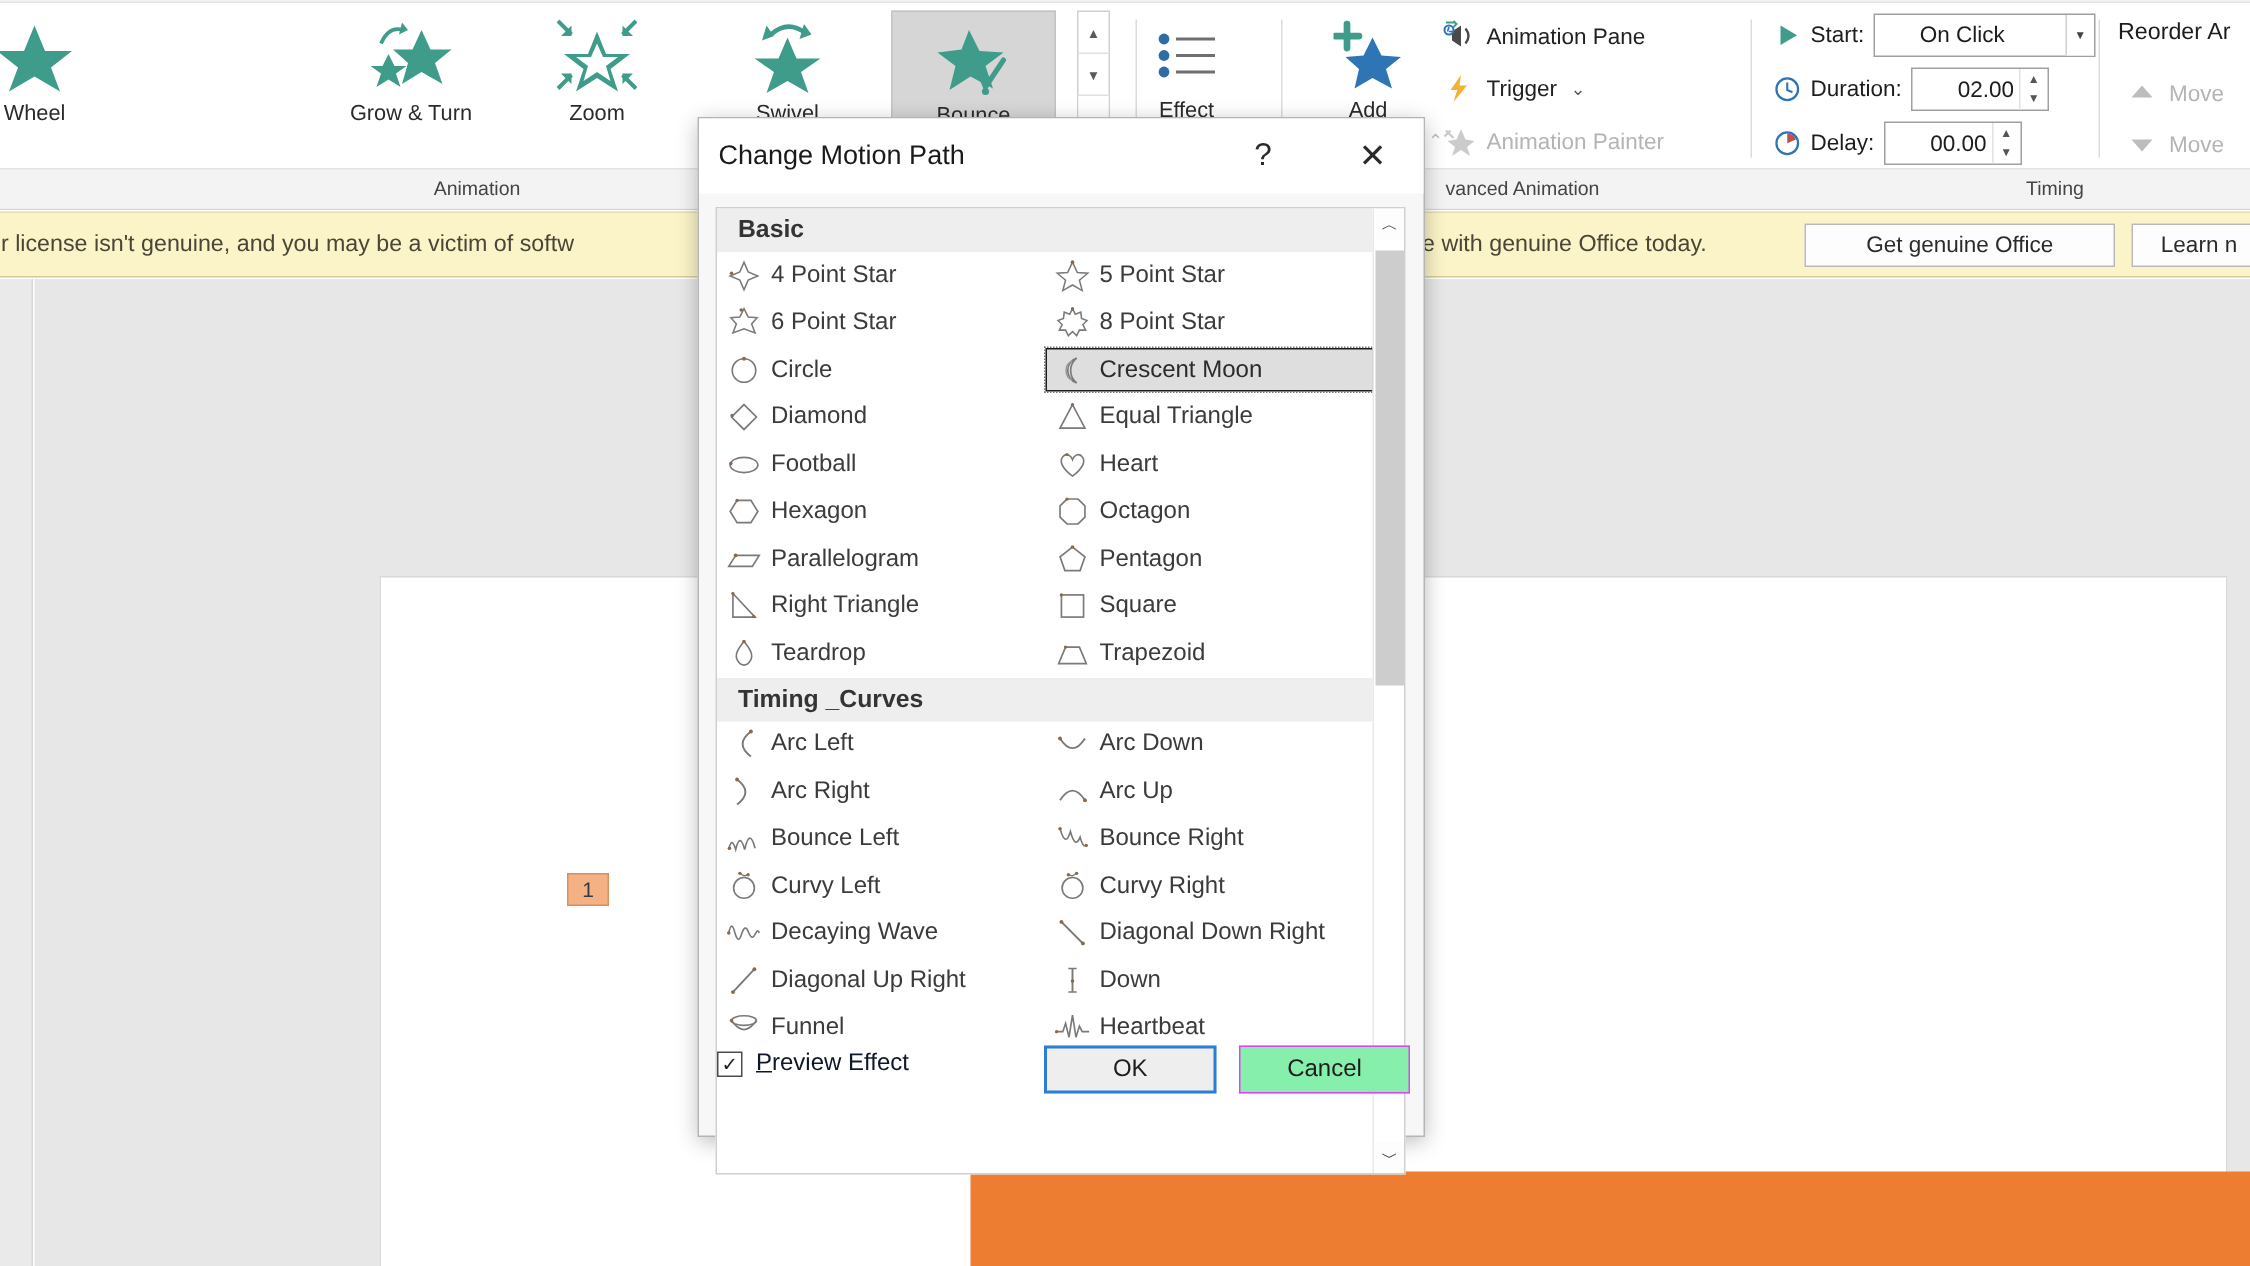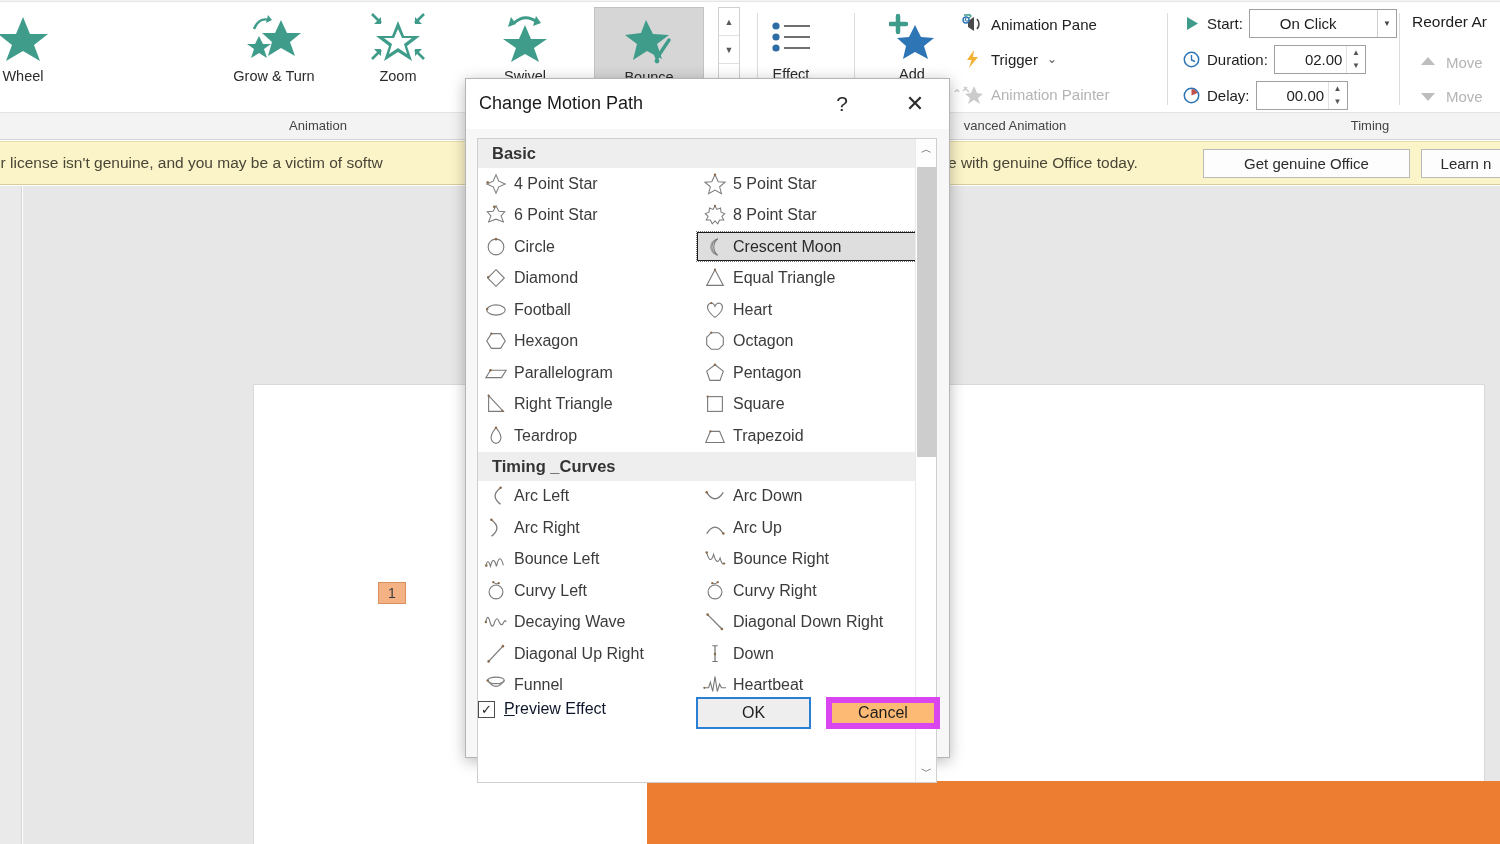--- a/index.html
+++ b/index.html
@@ -217,21 +217,21 @@
     width: 17px; height: 17px; border: 1px solid #4c4c4c; background: #fff;
     display: flex; align-items: center; justify-content: center;
     font-size: 13px; color: #1d1d1d;
   }
   .chk-label { font-size: 16px; color: #0f172a; white-space: nowrap; }
   .chk-label u { text-decoration: underline; }
   .dlg-action {
     position: absolute; top: 12px; height: 32px;
     display: flex; align-items: center; justify-content: center;
     font-size: 16px; color: #1d1d1d; cursor: pointer;
-    background: #fdba74; border: 6px solid #d946ef;
+    background: #86efac; border: 1px solid #d946ef;
   }
   .dlg-action.primary { background: #eeeeee; border: 2px solid #2a7fd4; }
 </style>
 </head>
 <body>
 
 <div id="app">
 
   <div class="ribbon">
     <div class="ribbon-top"></div>

